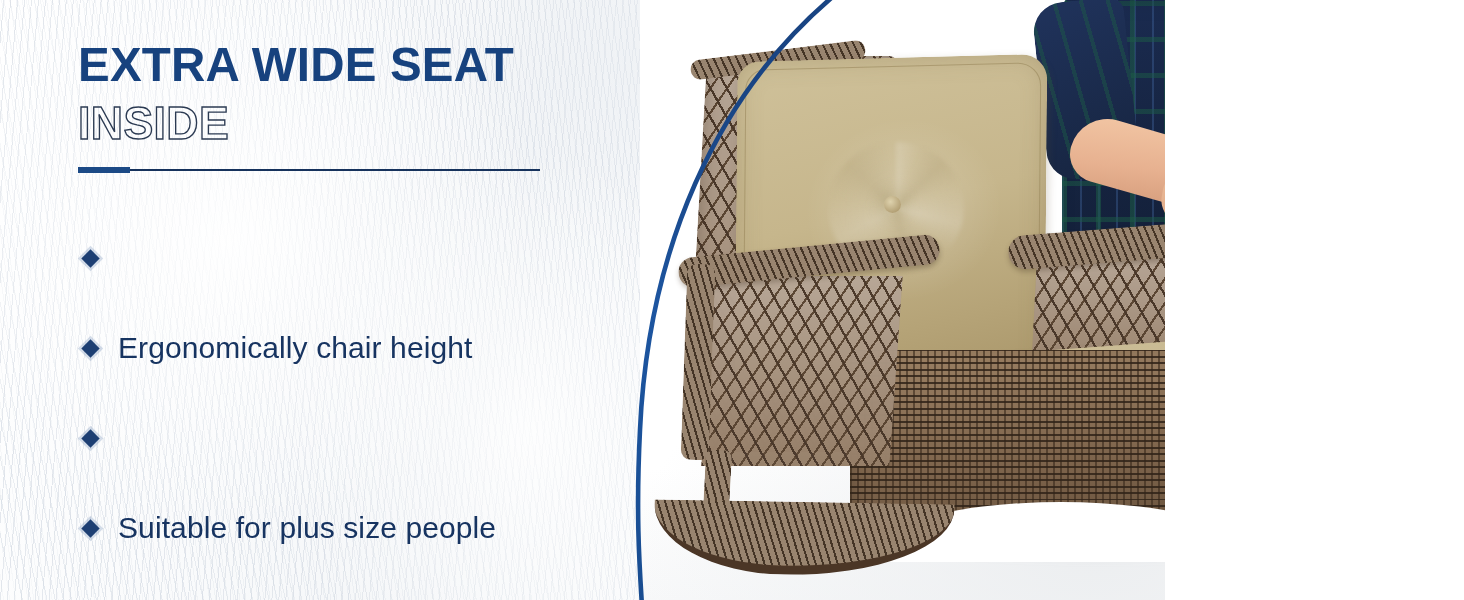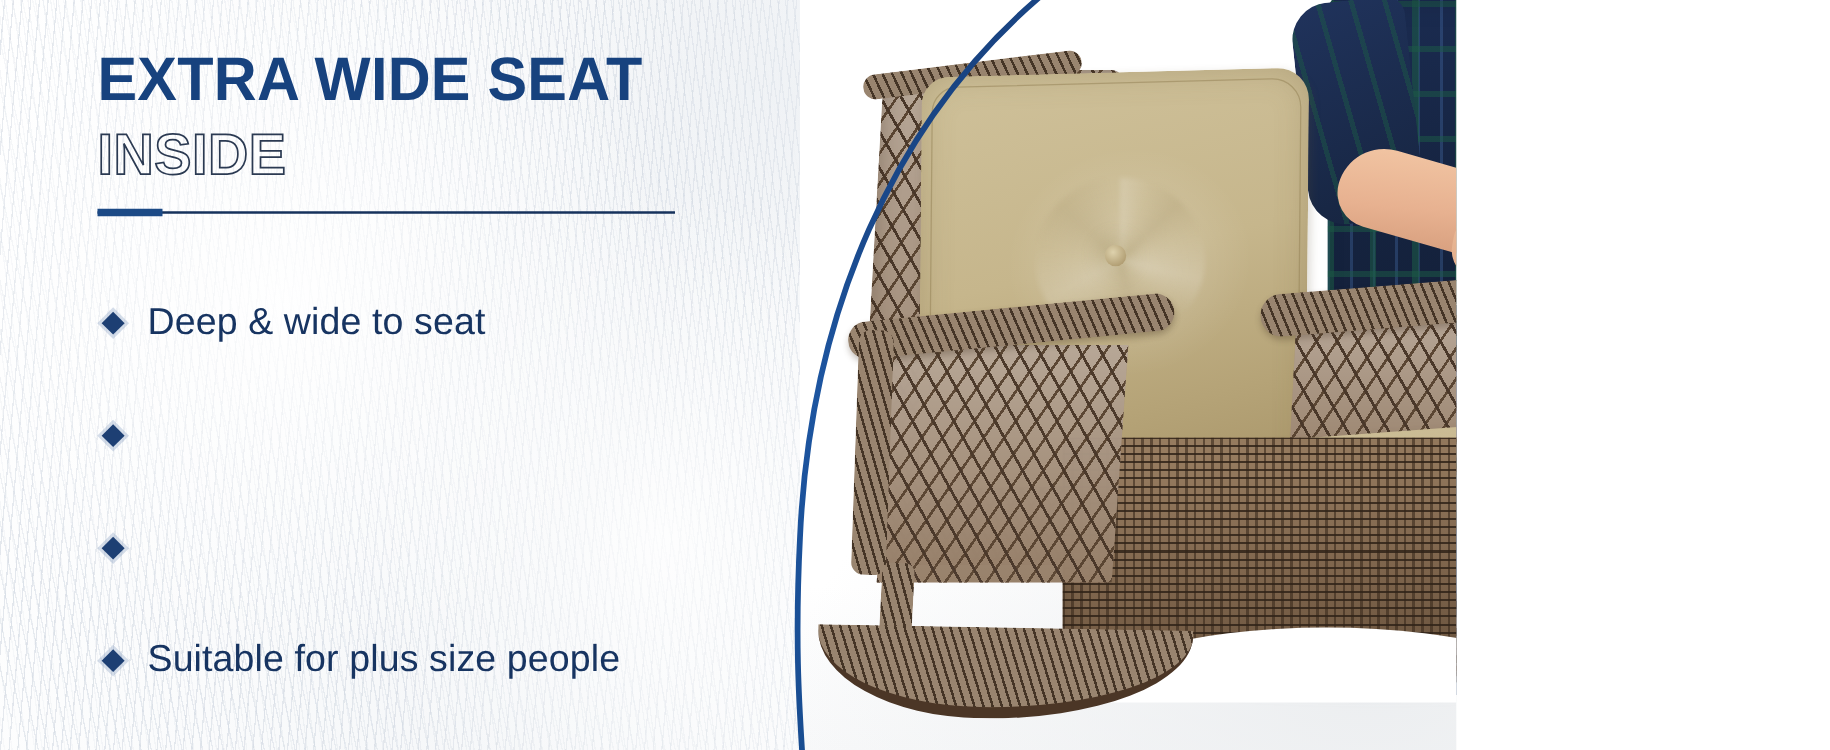--- a/index.html
+++ b/index.html
@@ -434,24 +434,24 @@
     <div class="subhead">INSIDE</div>
     <div class="divider">
       <div class="thin"></div>
       <div class="thick"></div>
     </div>
   </div>
 
   <ul class="bullets">
     <li class="bullet">
       <span class="diamond"></span>
-      <span class="bullet-text">Deep &amp; wide to seat</span>
     </li>
     <li class="bullet">
       <span class="diamond"></span>
+      <span class="bullet-text">Ergonomically chair height</span>
     </li>
     <li class="bullet">
       <span class="diamond"></span>
     </li>
     <li class="bullet">
       <span class="diamond"></span>
       <span class="bullet-text">Suitable for plus size people</span>
     </li>
   </ul>
 

